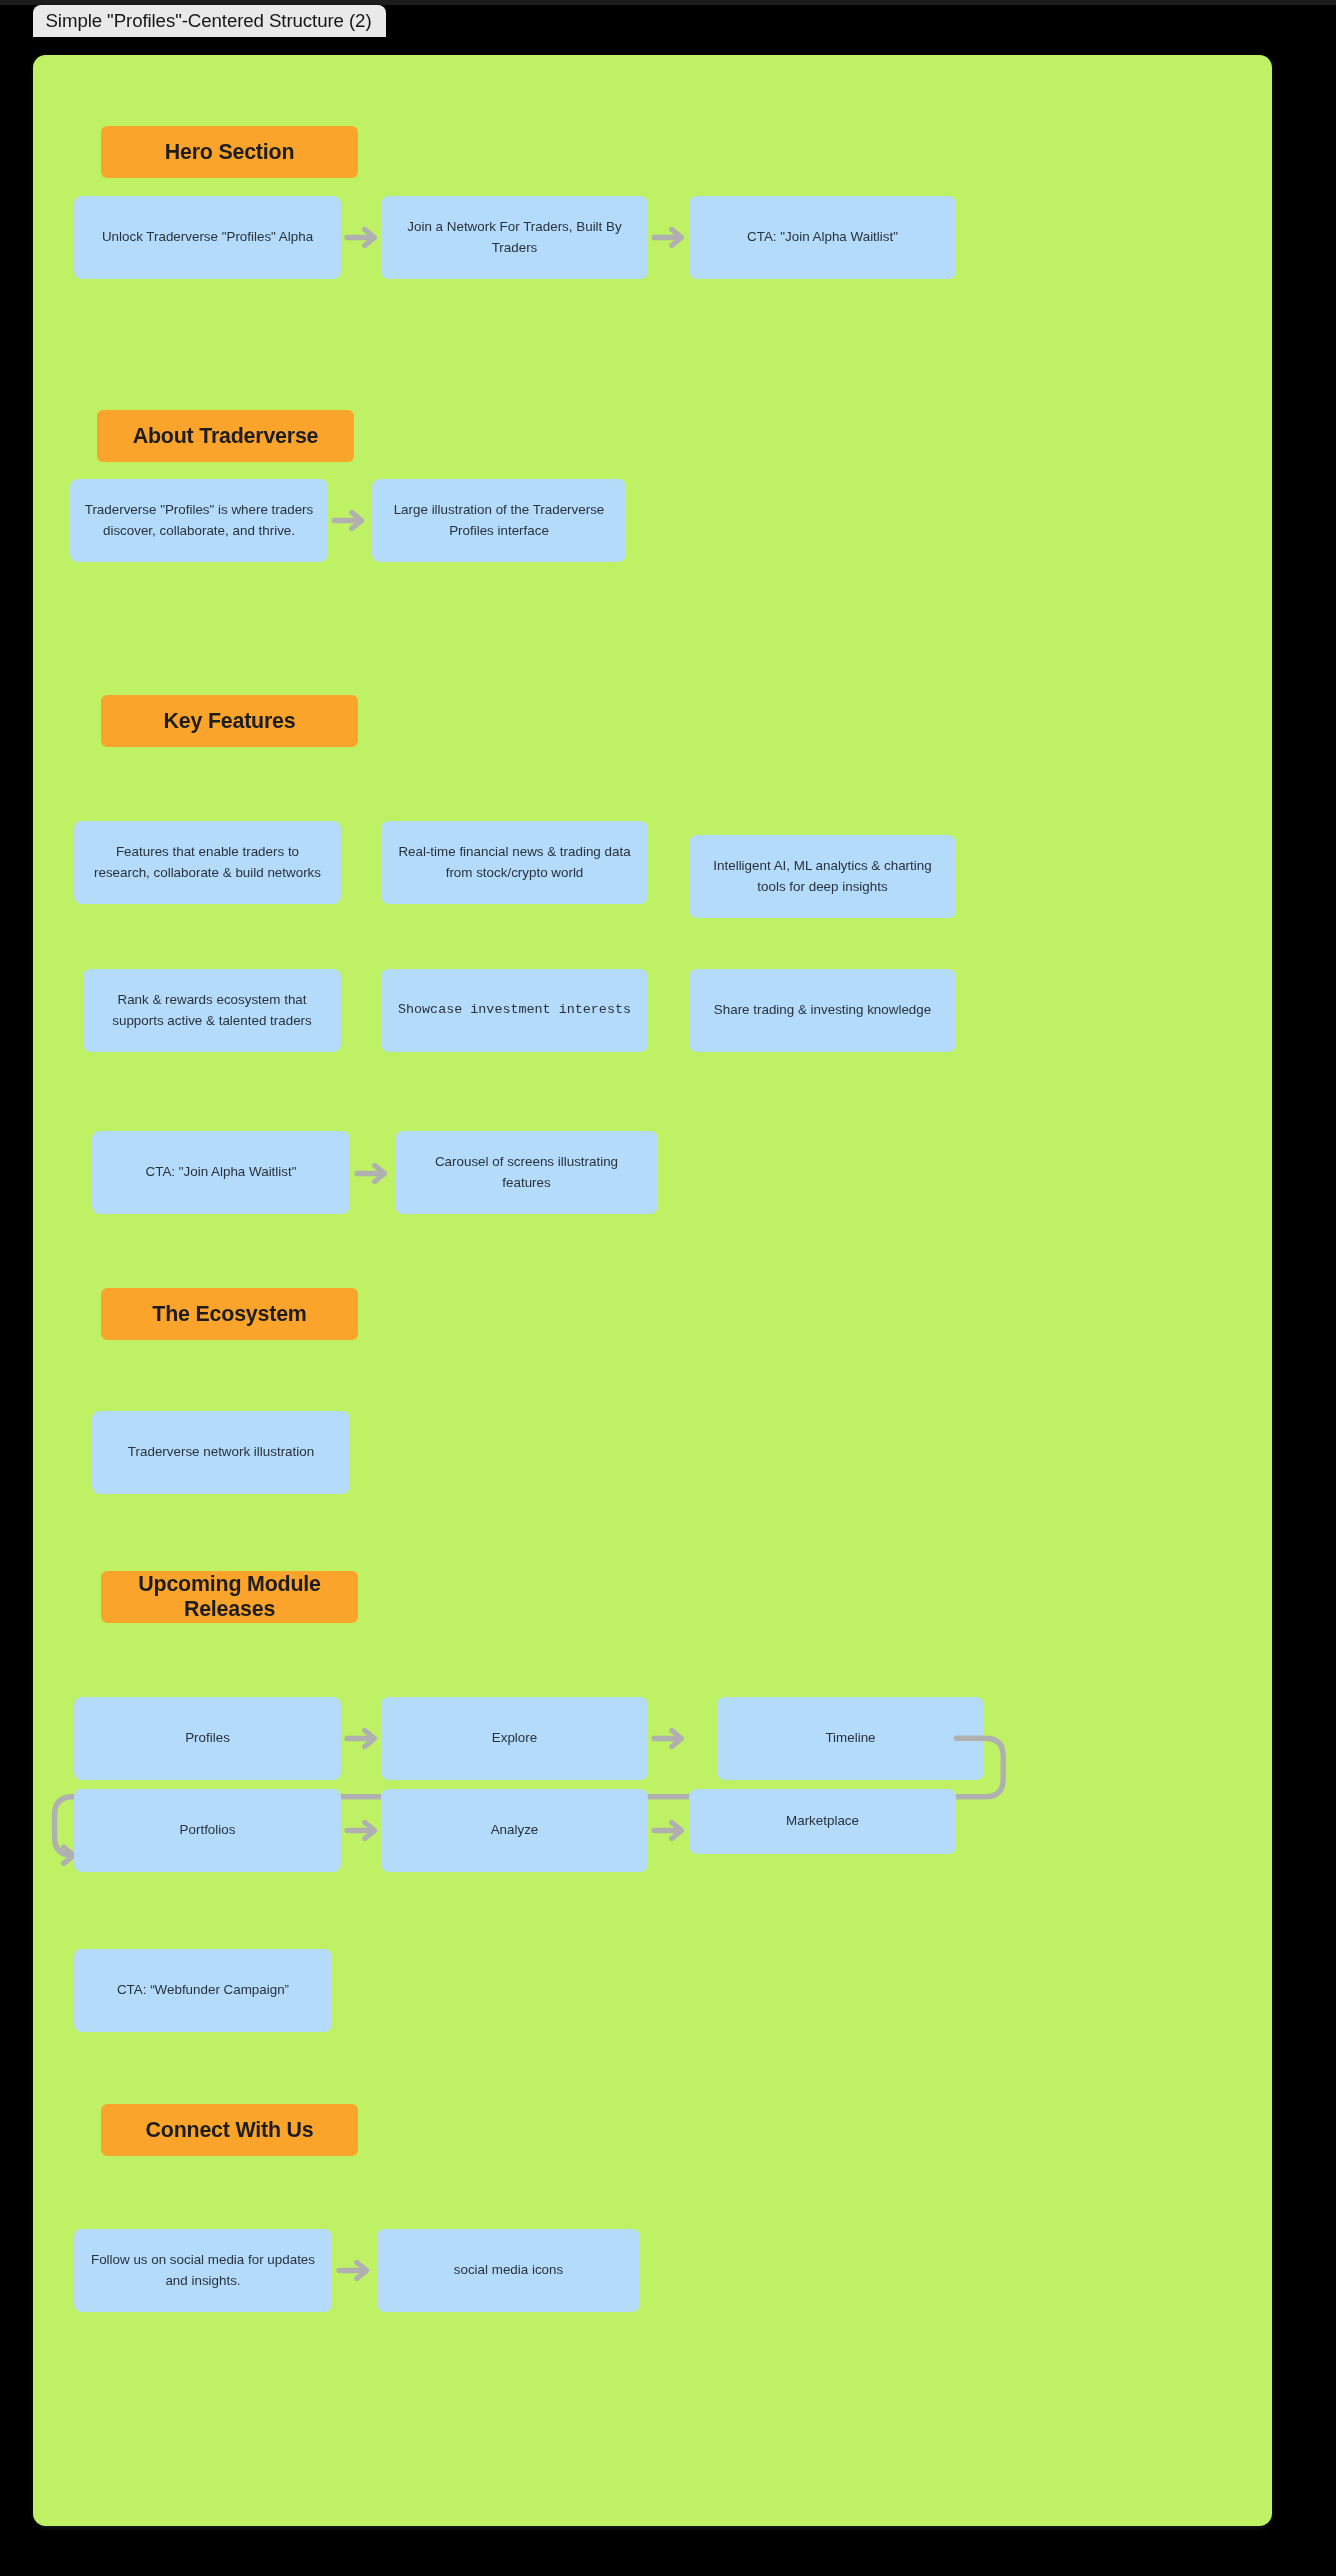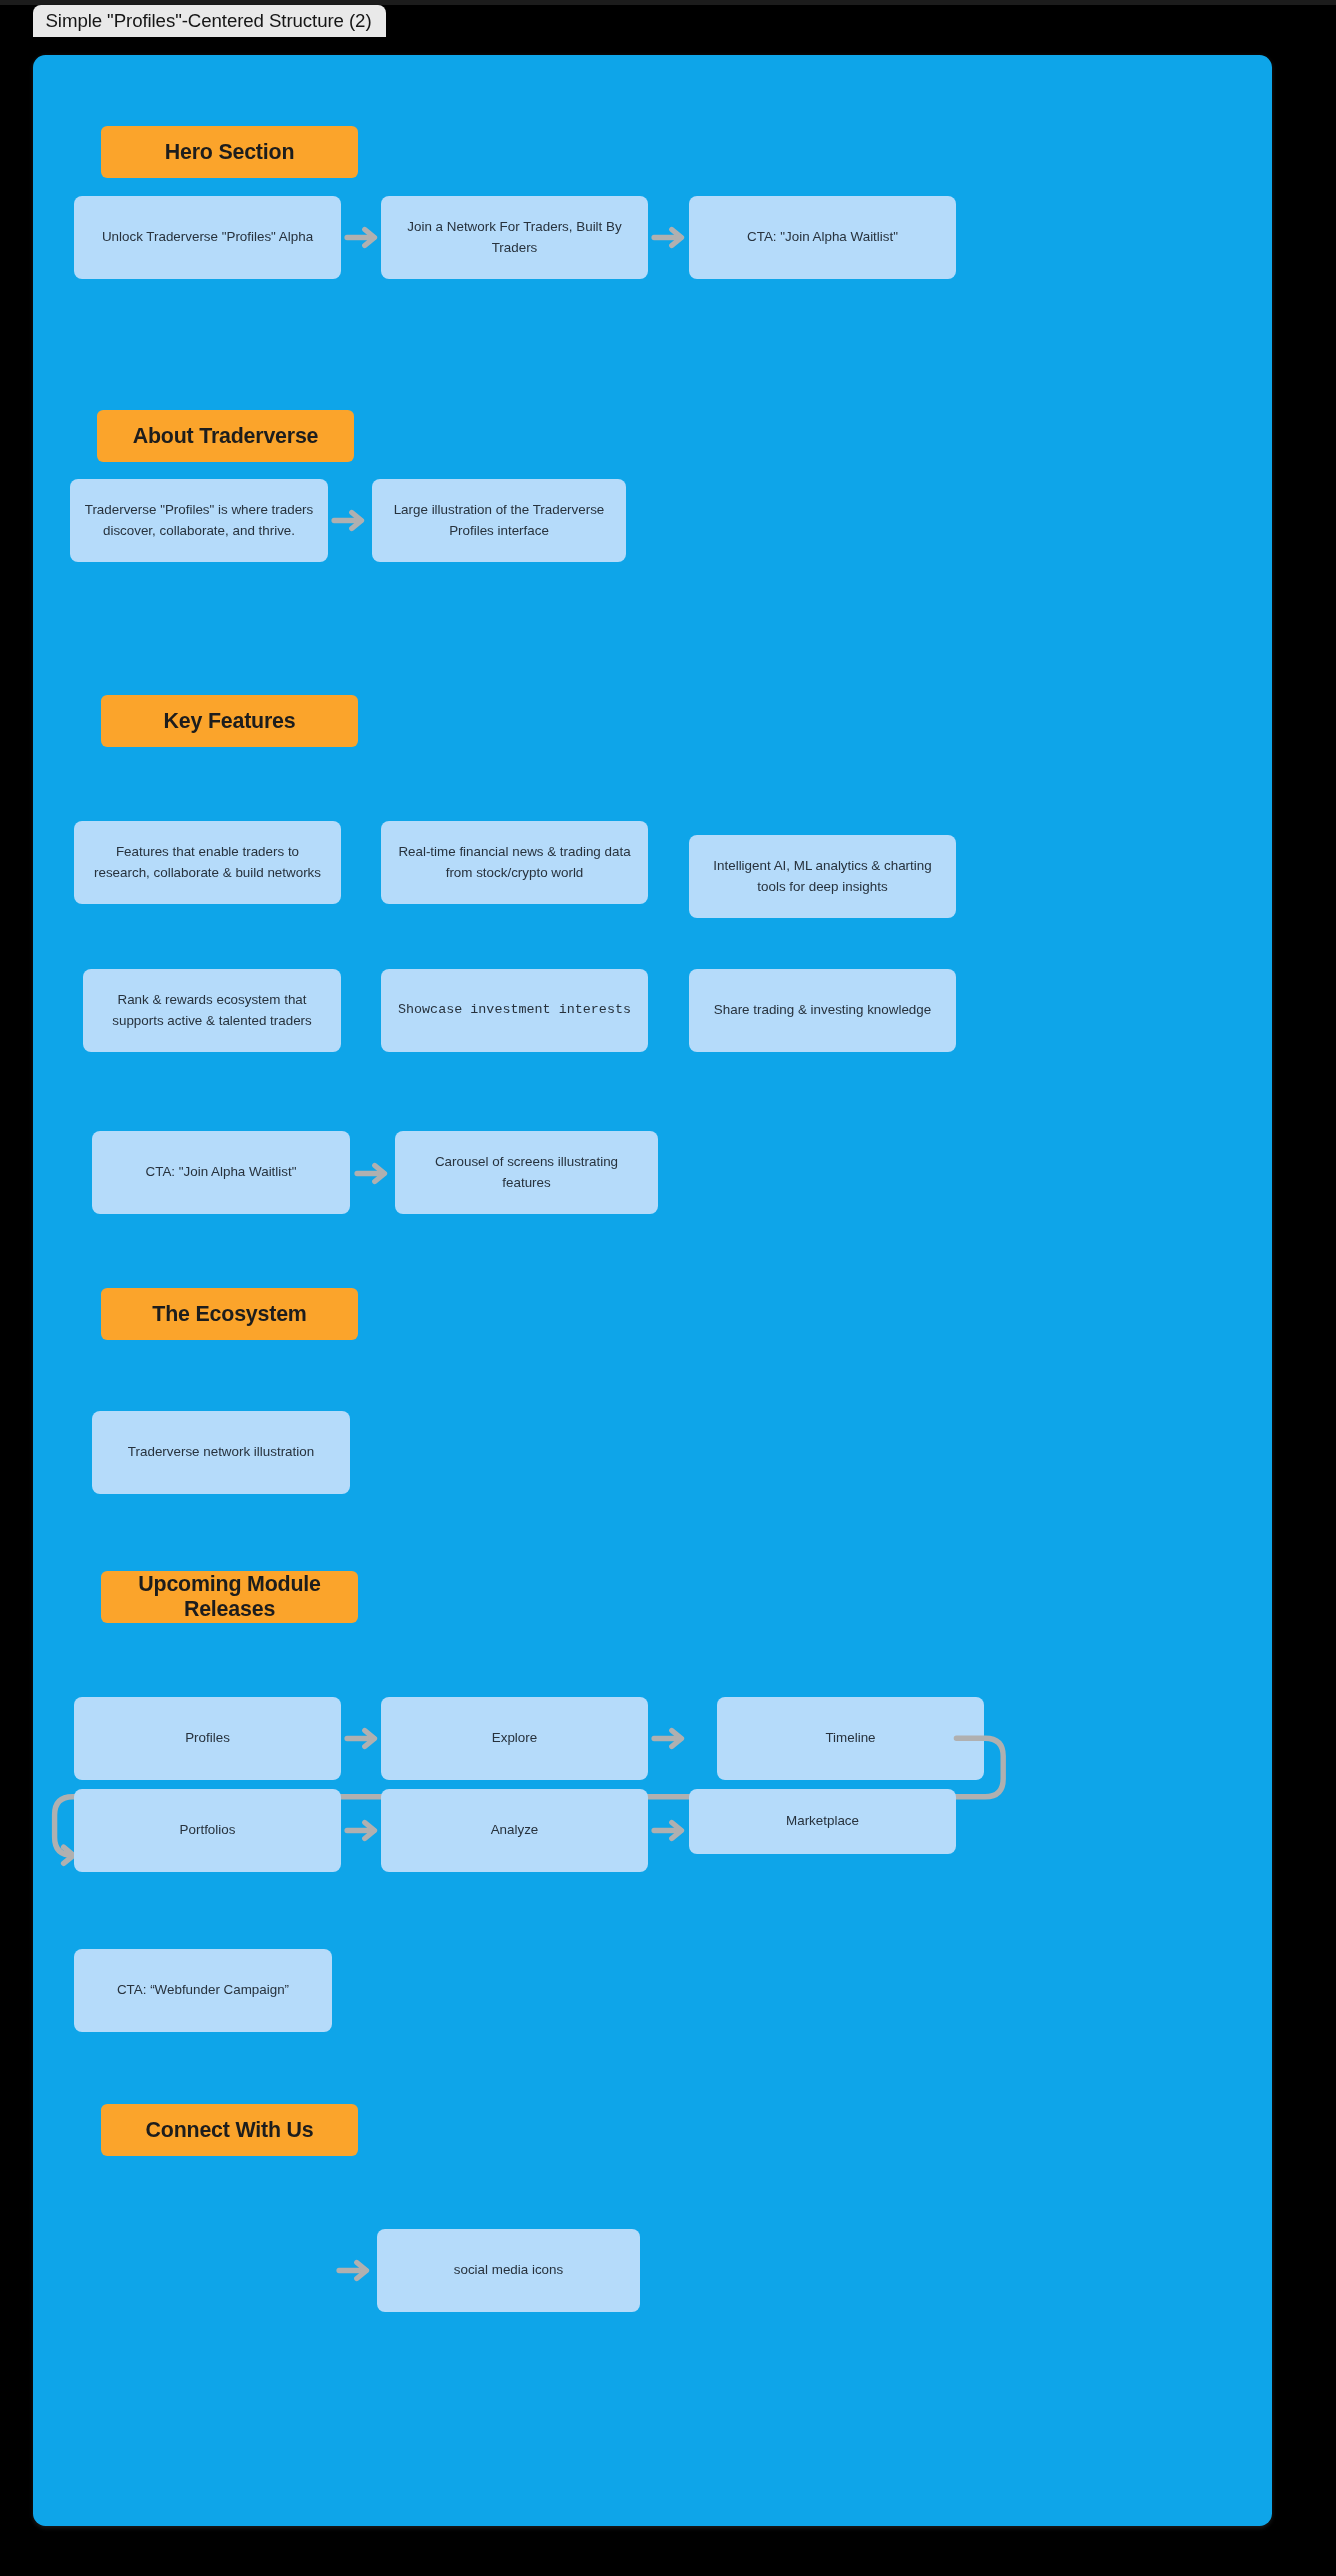--- a/index.html
+++ b/index.html
@@ -50,21 +50,21 @@
     background: #1c1c1c;
   }
 
   
   #canvas {
     position: absolute;
     left: 33px;
     top: 55px;
     width: 1239px;
     height: 2471px;
-    background: #0ea5e9;
+    background: #bef264;
     border-radius: 12.5px;
     box-shadow: 0 1.8px 4.5px rgba(255,255,255,0.10);
     overflow: hidden;
   }
 
   .flow {
     position: absolute;
     left: 0; top: 0;
     width: 1239px;
     height: 2471px;
@@ -307,20 +307,23 @@
       </div>
 
       <div class="node" style="left:41px; top:1894px; width:258px; height:83px;">
         <span>CTA: “Webfunder Campaign”</span>
       </div>
 
       <div class="section-header" style="left:68px; top:2049px; width:257px; height:52px;">
         <span>Connect With Us</span>
       </div>
 
+      <div class="node" style="left:41px; top:2174px; width:258px; height:83px;">
+        <span>Follow us on social media for updates and insights.</span>
+      </div>
 
       <div class="arrow" style="left:304px; top:2204px; width:36px; height:23px;">
         <svg width="36" height="23" viewBox="0 0 40 26">
           <line x1="2" y1="13" x2="32" y2="13"></line>
           <polyline points="22,4 33,13 22,22"></polyline>
         </svg>
       </div>
 
       <div class="node" style="left:344px; top:2174px; width:263px; height:83px;">
         <span>social media icons</span>

